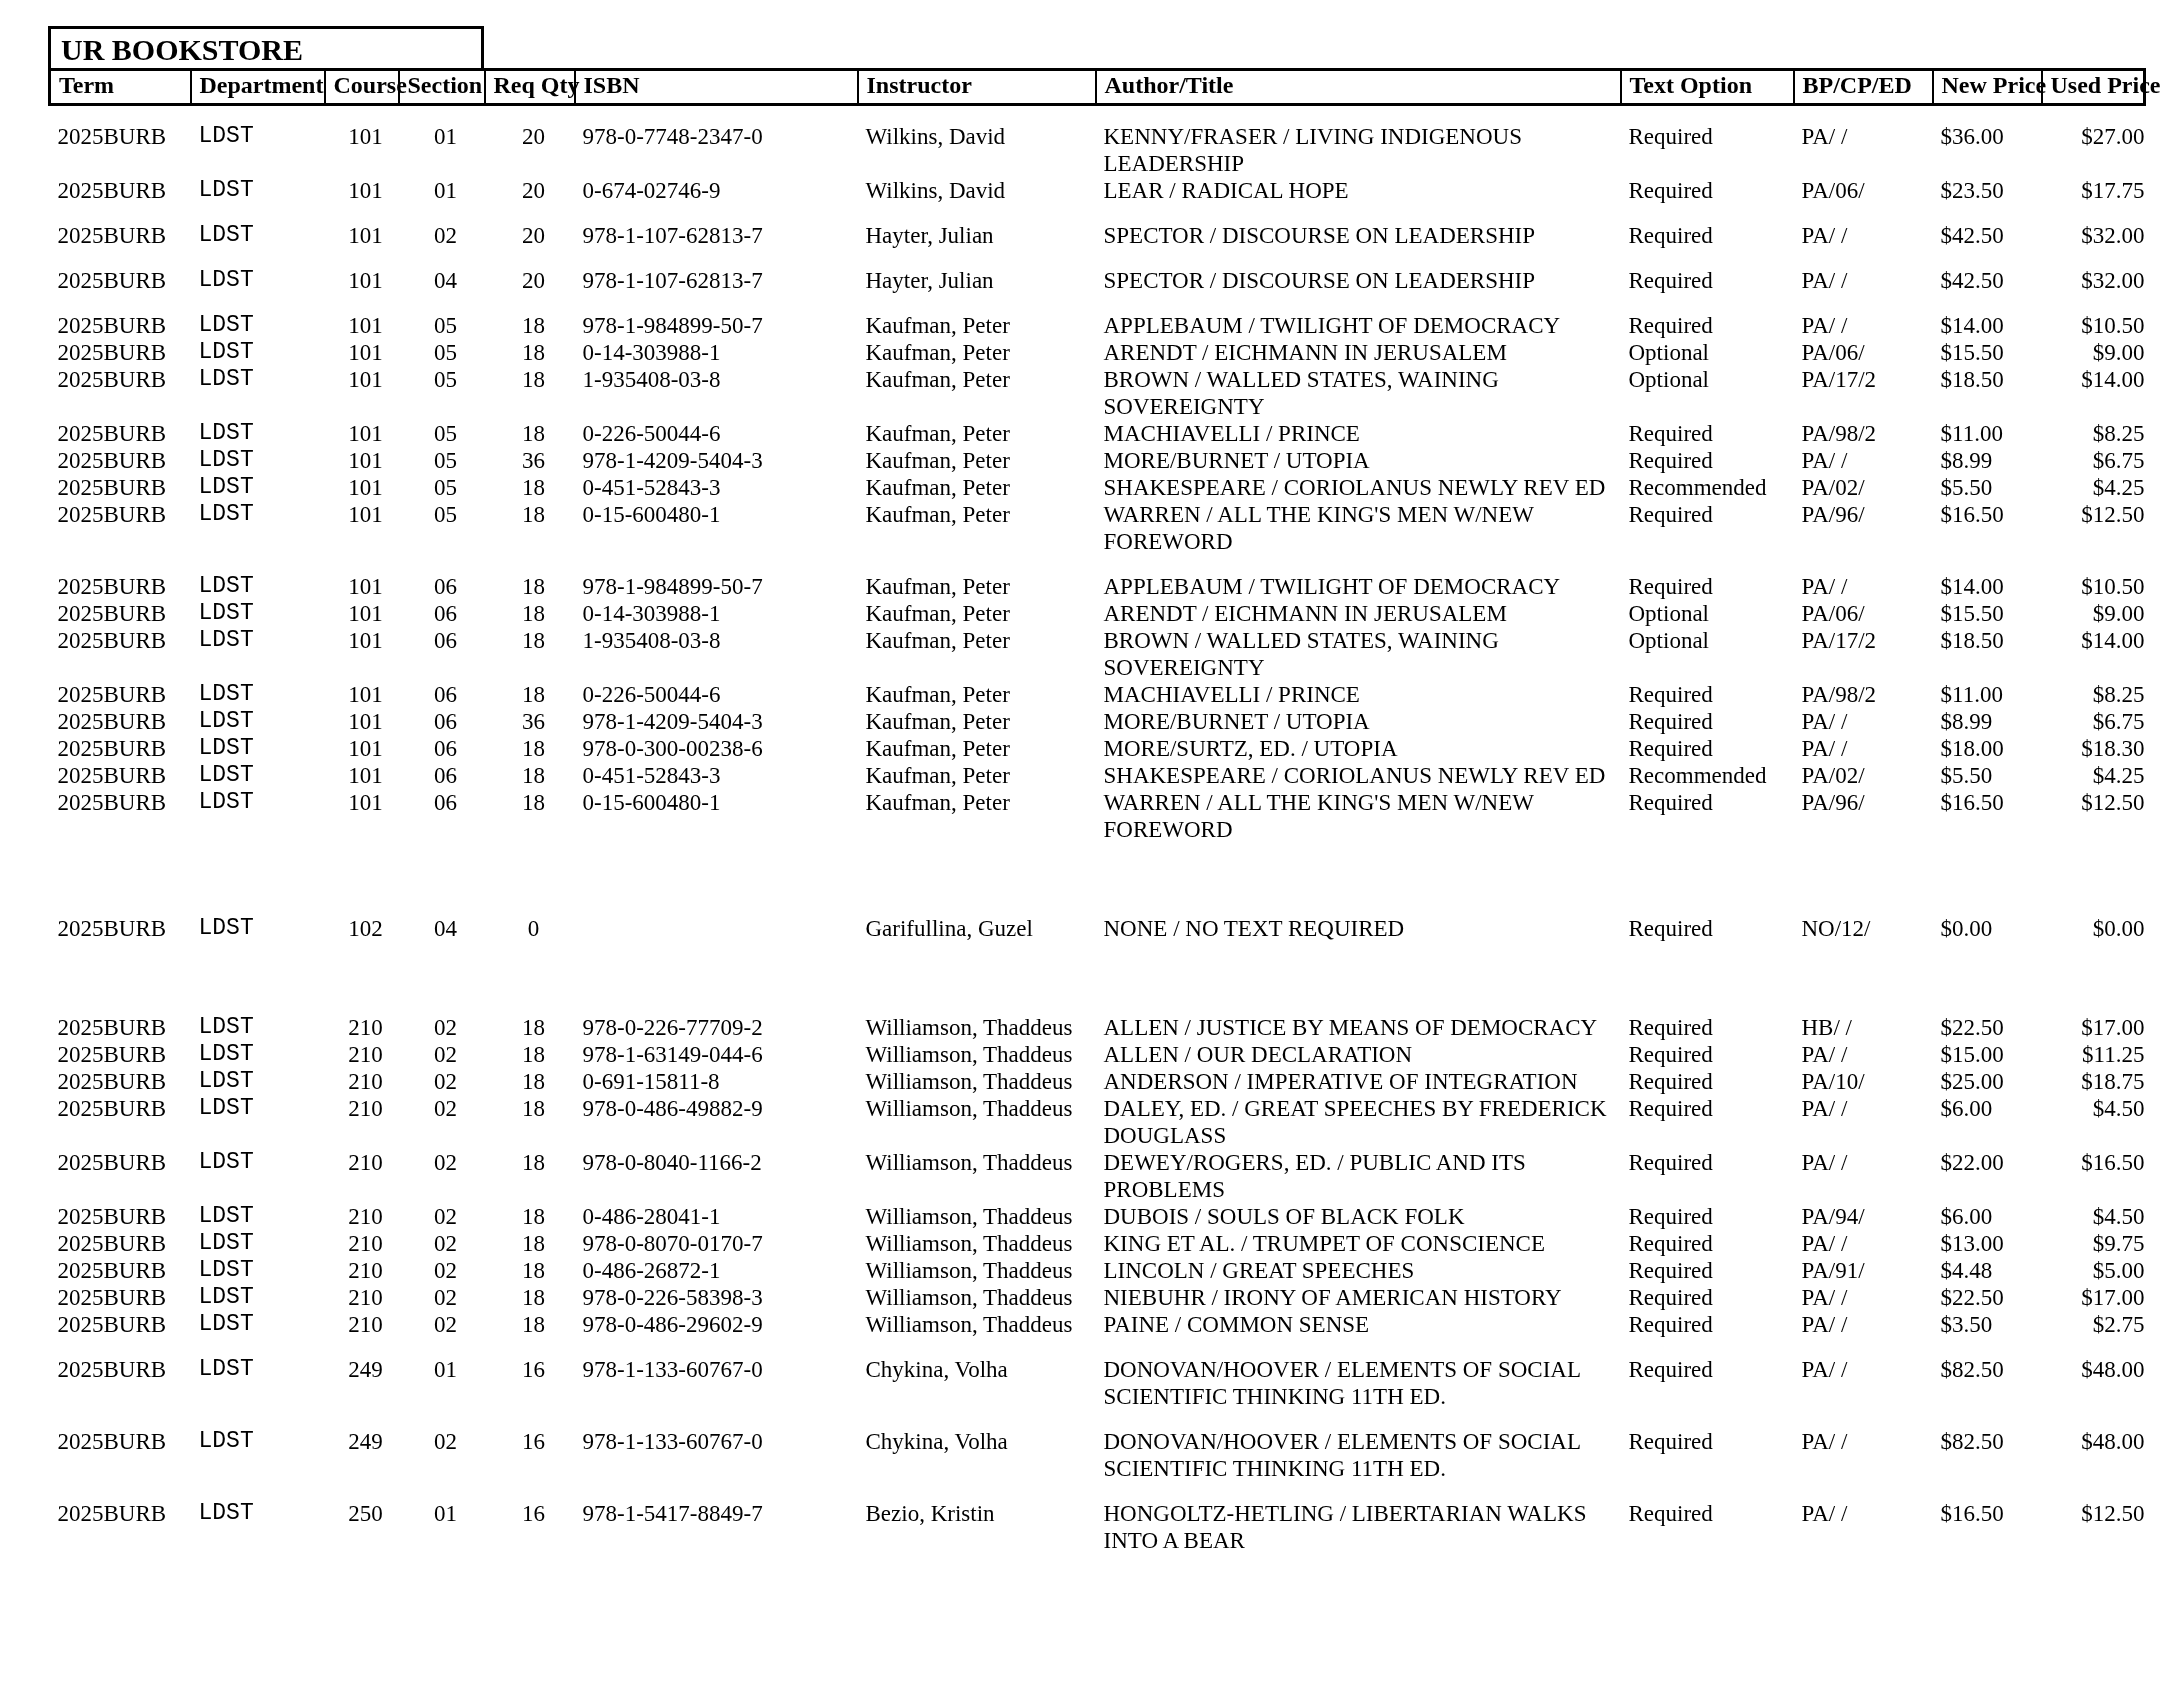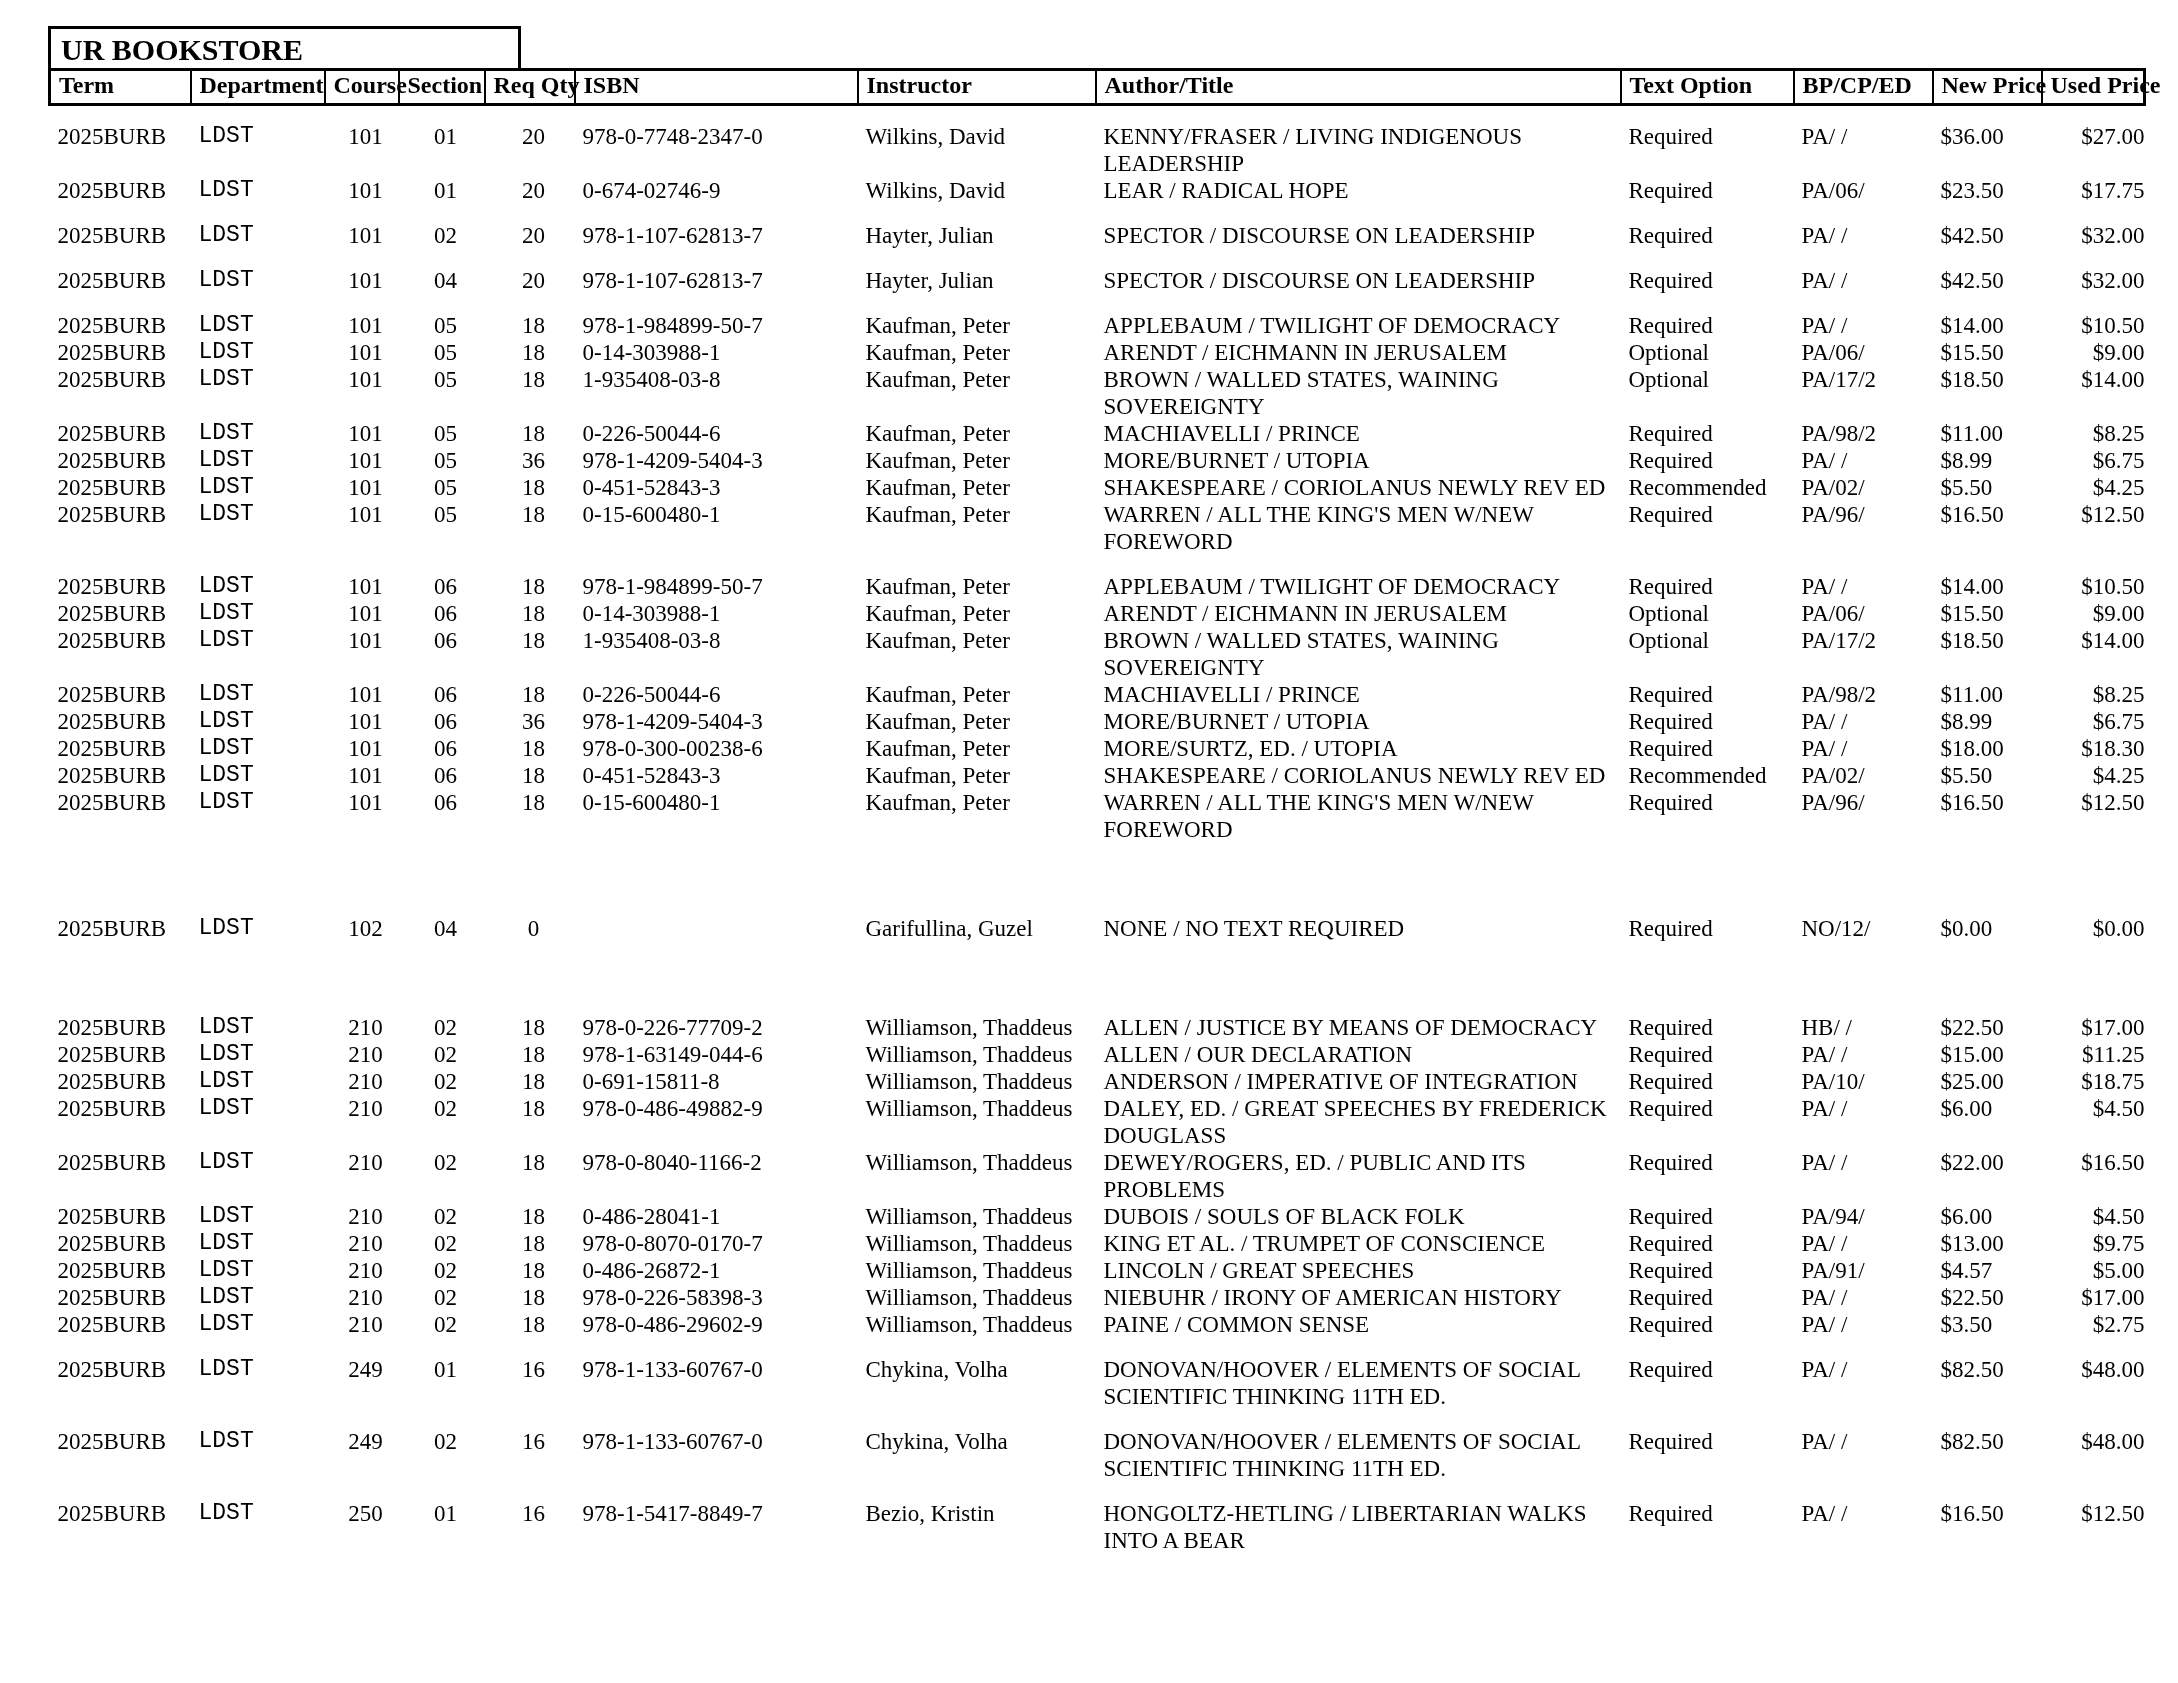--- a/index.html
+++ b/index.html
@@ -22,21 +22,21 @@
     box-sizing: border-box;
     padding: 26px 0 0 0;
   }
   .sheet {
     margin: 0 0 0 48px;
     width: 2083px;
   }
 
   
   .title-box {
-    width: 473px;
+    width: 436px;
     border: 3px solid #000;
     border-bottom: none;
     box-sizing: border-box;
     padding: 4px 0 5px 10px;
     height: 42px;
   }
   .title-text {
     font-size: 30px;
     font-weight: bold;
     line-height: 33px;
@@ -570,21 +570,21 @@
             <td class="c-term">2025BURB</td>
             <td class="c-dept">LDST</td>
             <td class="c-course">210</td>
             <td class="c-section">02</td>
             <td class="c-qty">18</td>
             <td class="c-isbn">0-486-26872-1</td>
             <td class="c-instr">Williamson, Thaddeus</td>
             <td class="c-title">LINCOLN / GREAT SPEECHES</td>
             <td class="c-opt">Required</td>
             <td class="c-bp">PA/91/</td>
-            <td class="c-new">$4.57</td>
+            <td class="c-new">$4.48</td>
             <td class="c-used">$5.00</td>
           </tr>
           <tr>
             <td class="c-term">2025BURB</td>
             <td class="c-dept">LDST</td>
             <td class="c-course">210</td>
             <td class="c-section">02</td>
             <td class="c-qty">18</td>
             <td class="c-isbn">978-0-226-58398-3</td>
             <td class="c-instr">Williamson, Thaddeus</td>

